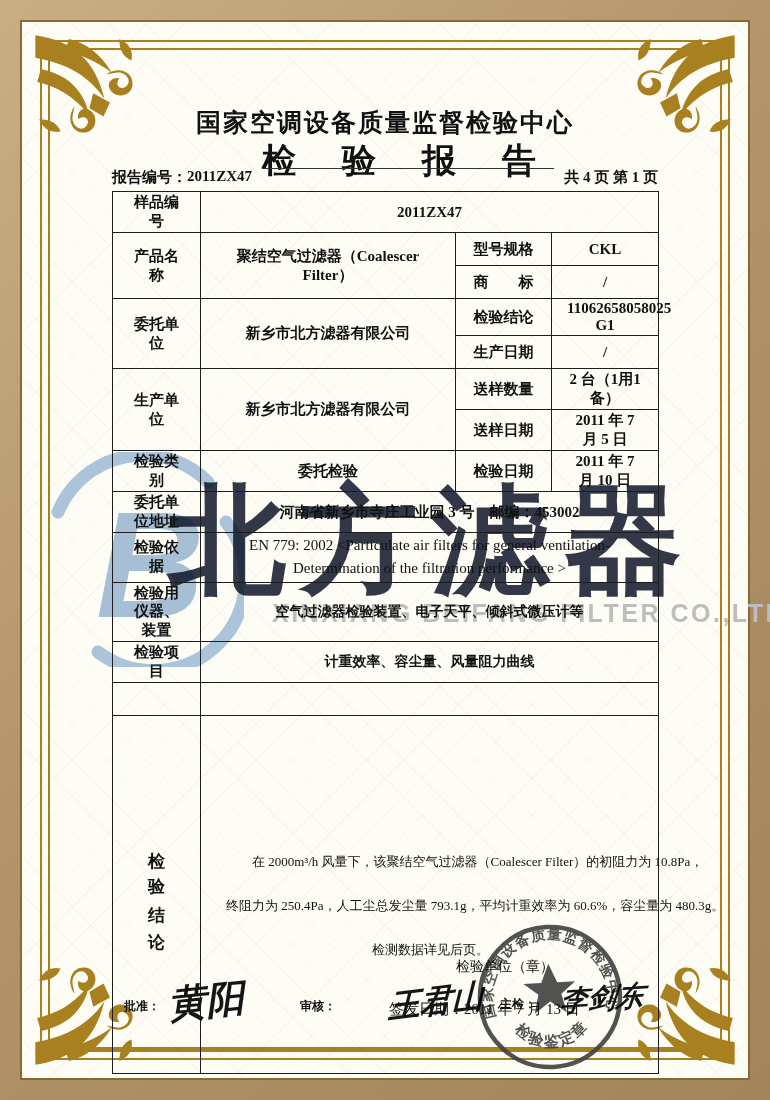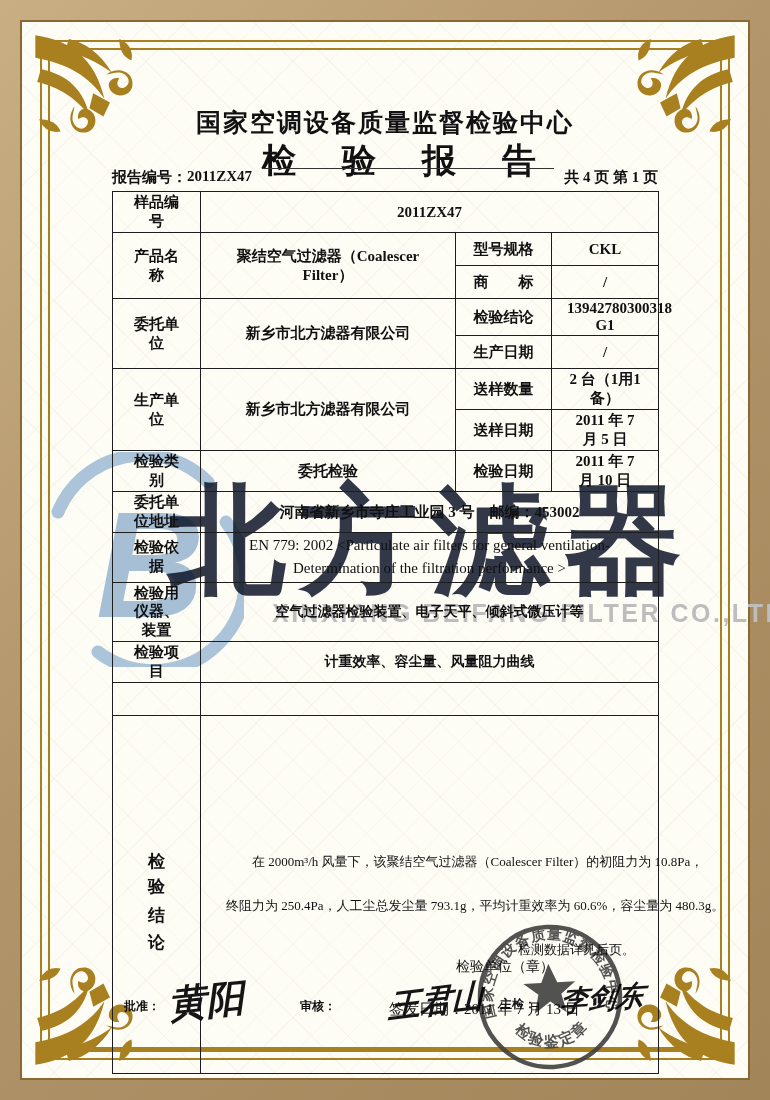--- a/index.html
+++ b/index.html
@@ -66,21 +66,21 @@
   tr.h32 { height:32px; } tr.h33 { height:33px; } tr.h36 { height:36px; }
   tr.h44 { height:44px; } tr.h30 { height:30px; }
   tr.spacer { height:33px; } tr.big { height:358px; }
   .basis-cell { font-size:11.5px; line-height:1.55; font-weight:500; }
   .instr-lab { font-size:14px; line-height:1.25; font-weight:600; }
   .vlabel {
     writing-mode:vertical-lr; letter-spacing:27px; font-size:17px; font-weight:600;
     margin:0 auto; display:inline-block;
   }
   .concl-cell { position:relative; vertical-align:top; }
-  .concl-text { margin:24px 8px 0 10px; font-size:13px; line-height:44px; text-align:right; }
+  .concl-text { margin:24px 8px 0 10px; font-size:13px; line-height:44px; text-align:center; }
   .concl-text .ln { white-space:nowrap; }
   .concl-text .ind { text-indent:2em; }
   .unit-label { position:absolute; left:255px; top:242px; font-size:14px; white-space:nowrap; }
   .issue-date { position:absolute; left:188px; top:284px; font-size:15px; font-weight:500; white-space:nowrap; }
 
   
   .stamp { position:absolute; left:273px; top:205px; width:152px; height:152px; z-index:3;
            mix-blend-mode:multiply; opacity:.9; transform:rotate(-3deg); }
 
   
@@ -188,21 +188,21 @@
         <td class="val">CKL</td>
       </tr>
       <tr class="h33">
         <td class="lab">商　　标</td>
         <td class="val">/</td>
       </tr>
       <tr class="h32">
         <td class="lab" rowspan="2">委托单位</td>
         <td class="val" rowspan="2">新乡市北方滤器有限公司</td>
         <td class="lab">检验结论</td>
-        <td class="val small">13942780300318 G1</td>
+        <td class="val small">11062658058025 G1</td>
       </tr>
       <tr class="h33">
         <td class="lab">生产日期</td>
         <td class="val">/</td>
       </tr>
       <tr class="h32">
         <td class="lab" rowspan="2">生产单位</td>
         <td class="val" rowspan="2">新乡市北方滤器有限公司</td>
         <td class="lab">送样数量</td>
         <td class="val small">2 台（1用1备）</td>

